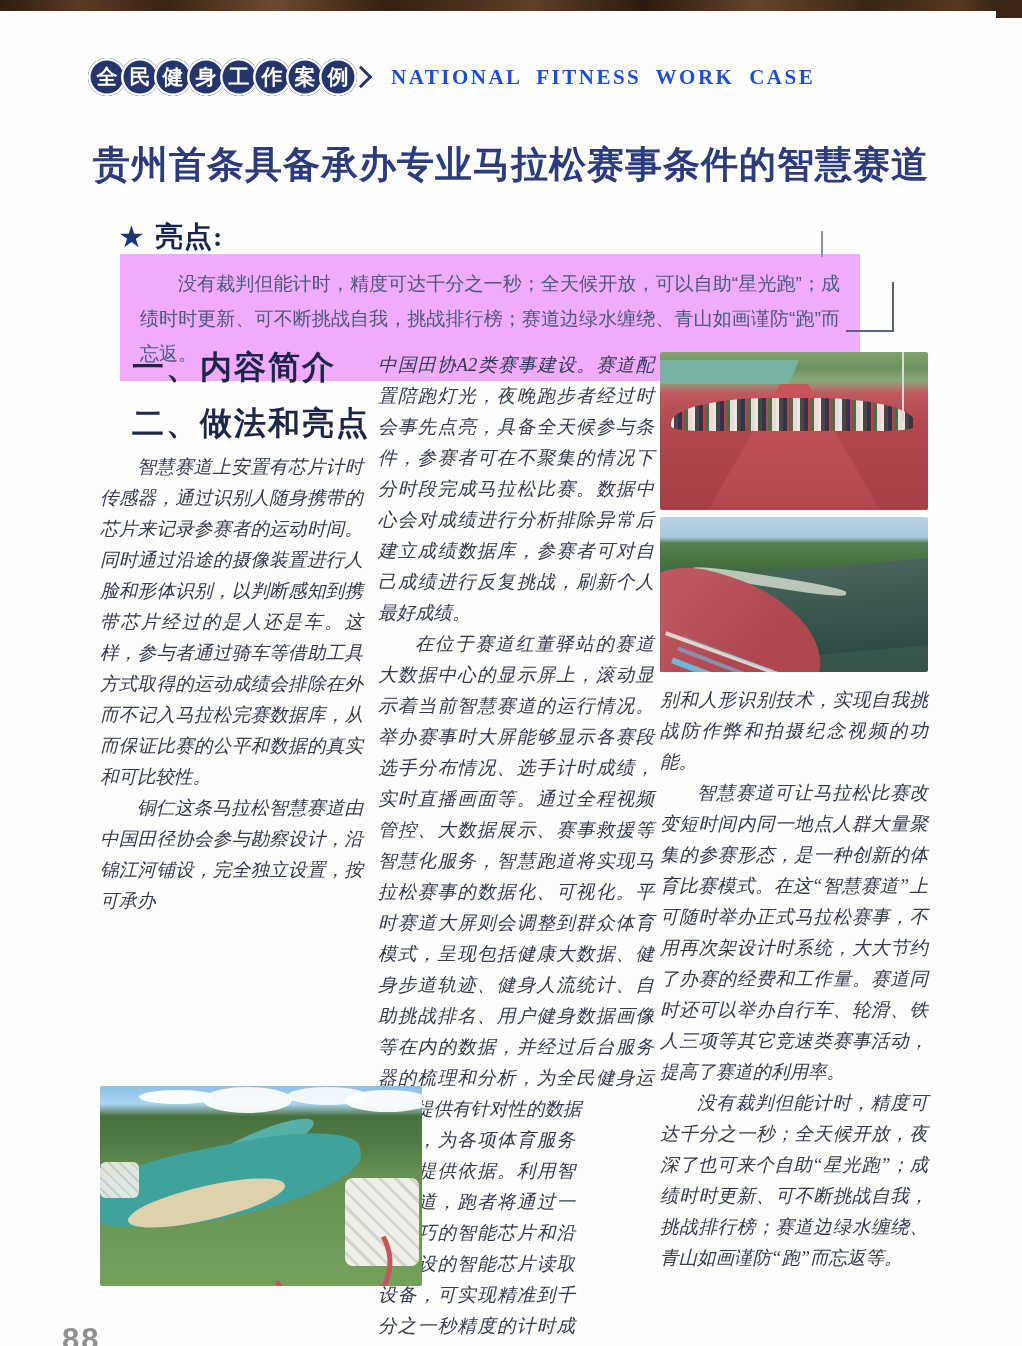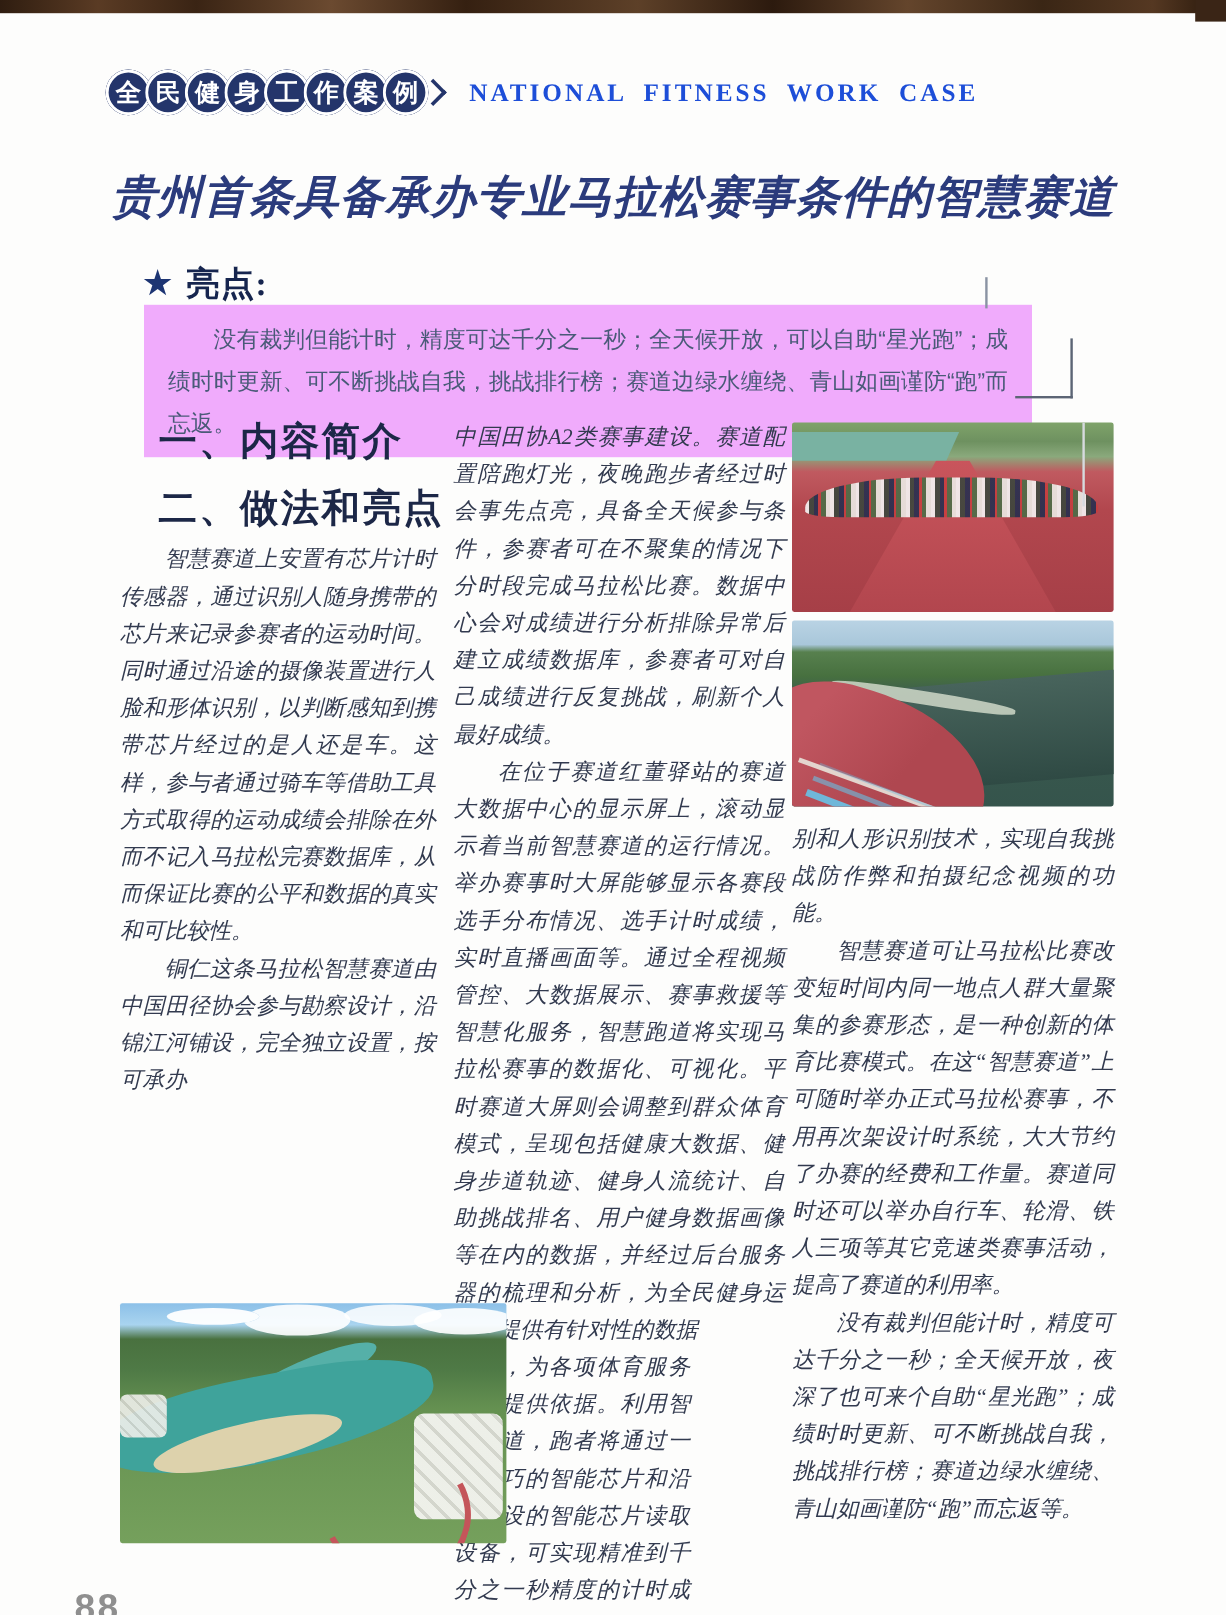--- a/index.html
+++ b/index.html
@@ -18,21 +18,21 @@
     box-shadow:inset 0 0 0 2.5px #ffffff, inset 0 0 0 5px #24356b;margin-left:-5px;
     font-family:"Liberation Serif", serif;}
   .badge-circle:first-child{margin-left:0;}
   .badge-arrow{width:13px;height:13px;border-top:3px solid #24356b;border-right:3px solid #24356b;
     transform:rotate(45deg);margin-left:-4px;}
   .eng-title{margin-left:22px;font-size:21px;font-weight:bold;color:#1d4ed8;
     letter-spacing:2.5px;word-spacing:7px;white-space:nowrap;}
 
   
   .main-title{position:absolute;left:50px;top:140px;width:922px;text-align:center;
-    font-size:37px;font-weight:bold;color:#2b3b7c;letter-spacing:1px;white-space:nowrap;font-style:italic;}
+    font-size:37px;font-weight:bold;color:#2b3b7c;letter-spacing:1px;white-space:nowrap;}
 
   
   .hl-row{position:absolute;left:118px;top:218px;display:flex;align-items:center;}
   .hl-star{color:#1d3573;font-size:30px;line-height:30px;margin-right:10px;}
   .hl-label{font-size:28px;font-weight:bold;color:#16254e;letter-spacing:1px;}
   .hl-box{position:absolute;left:120px;top:254px;width:700px;min-height:56px;
     background:#f0abfc;padding:12px 20px 10px 20px;
     font-family:"Liberation Sans", sans-serif;font-size:19px;line-height:35px;
     color:#4a5a78;text-align:justify;text-indent:2em;}
   .hl-tick{position:absolute;left:821px;top:231px;width:0;height:26px;border-left:2px solid #8a93a3;}

